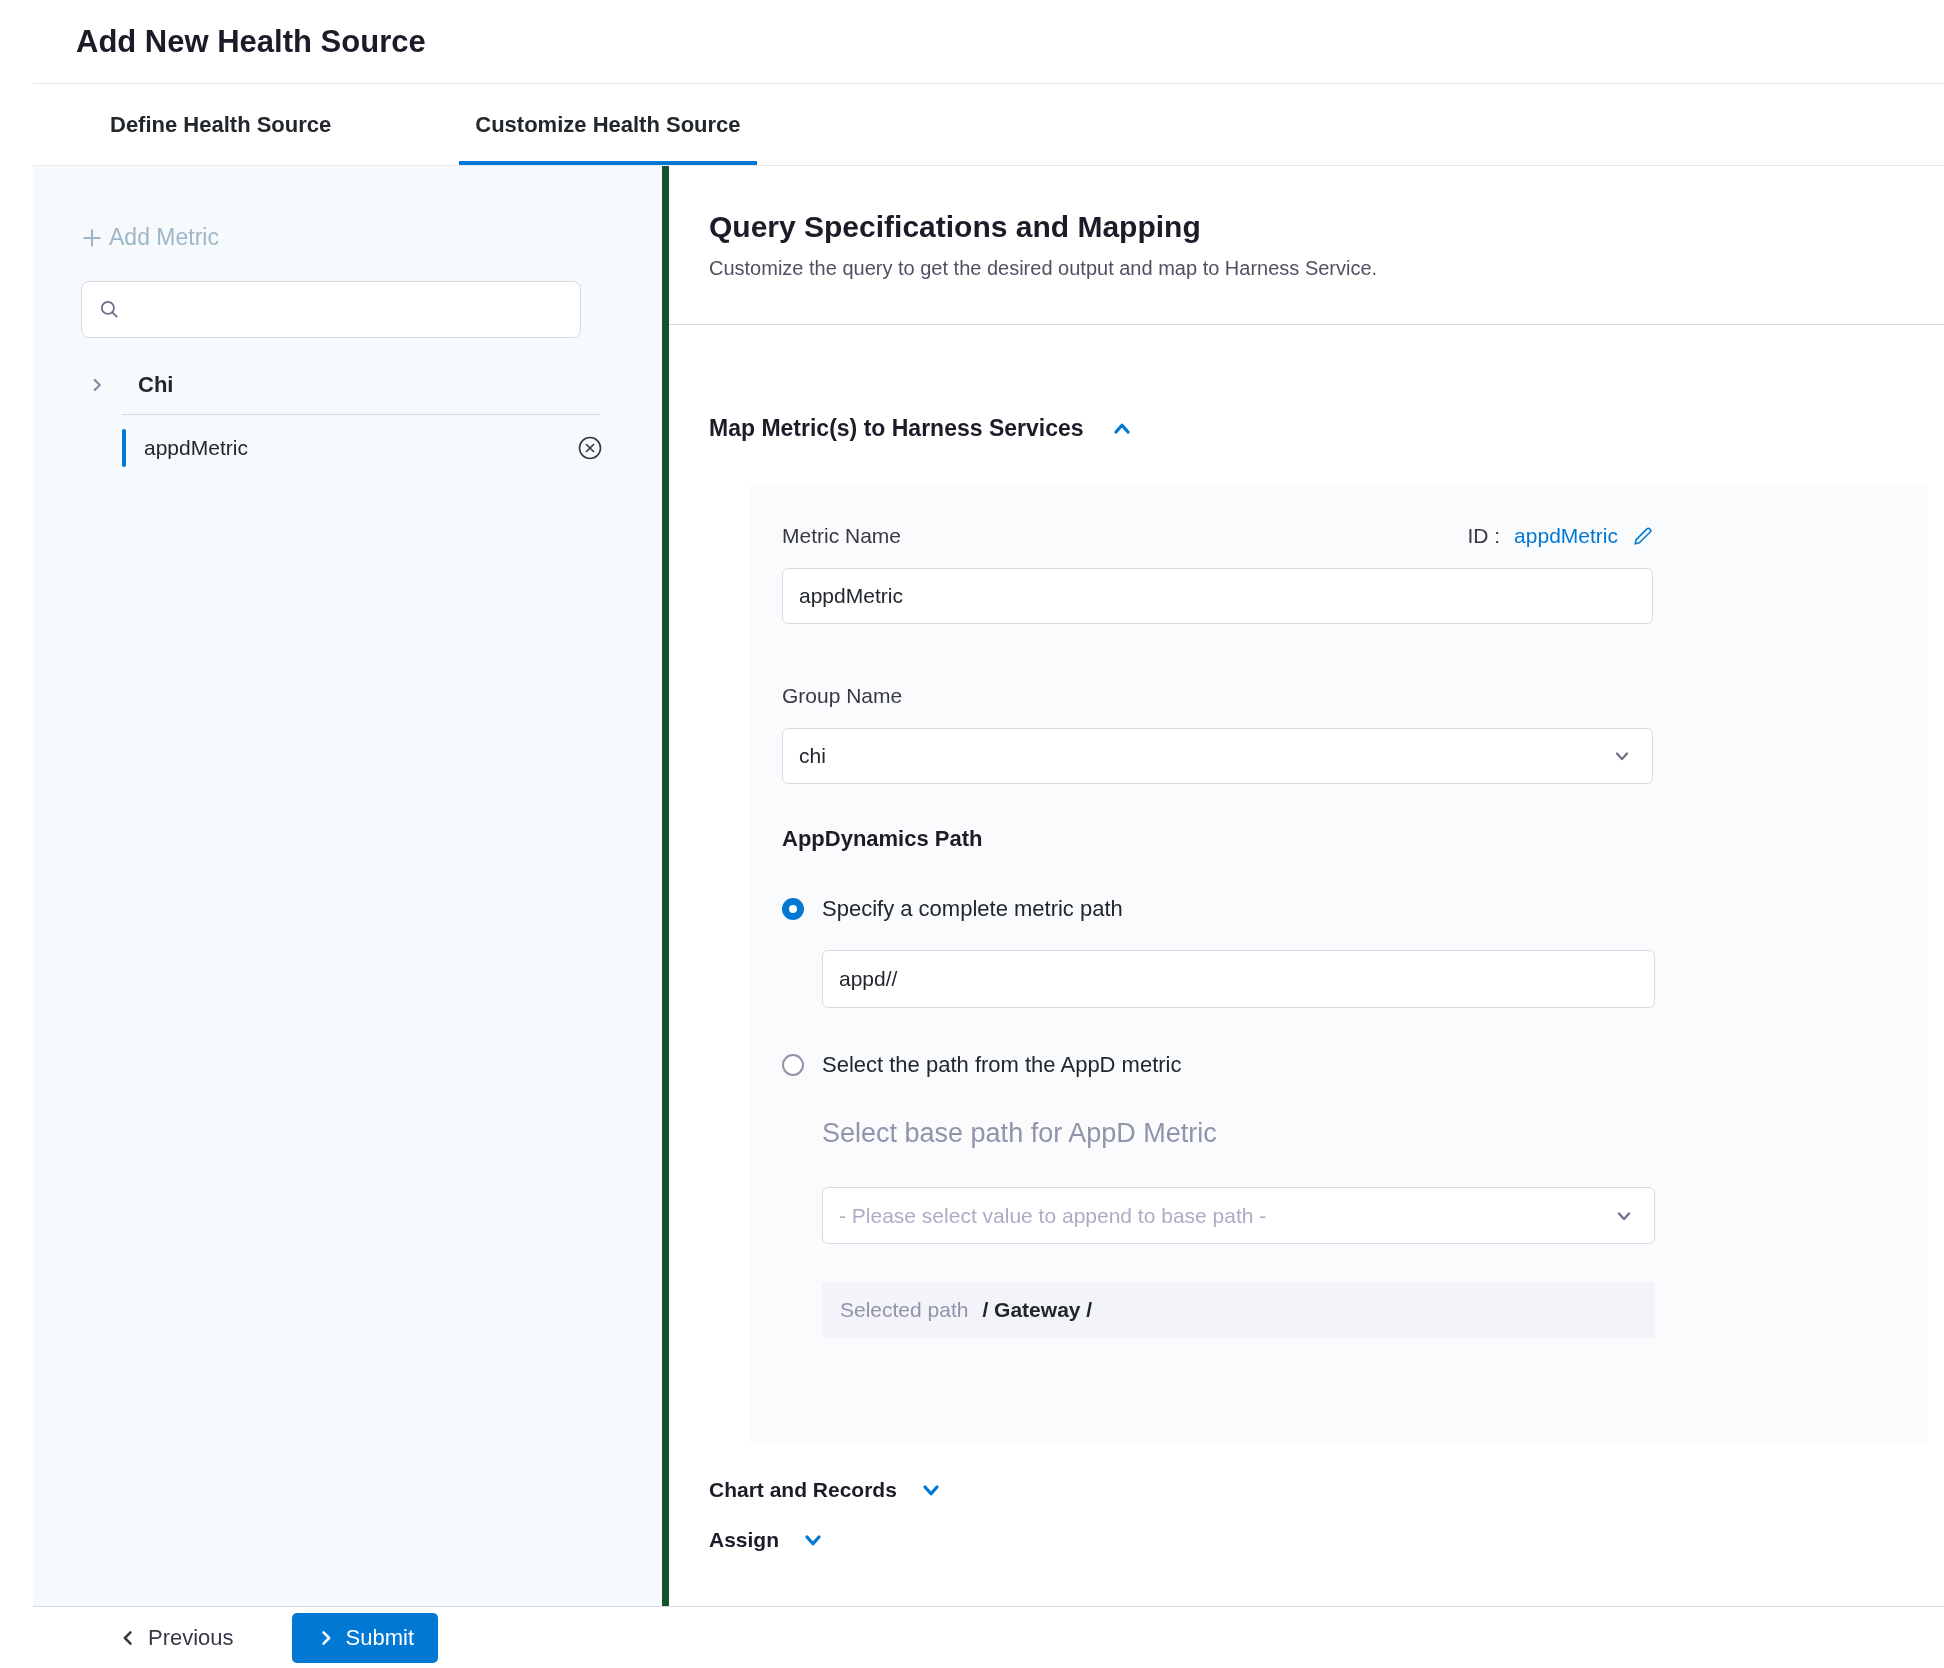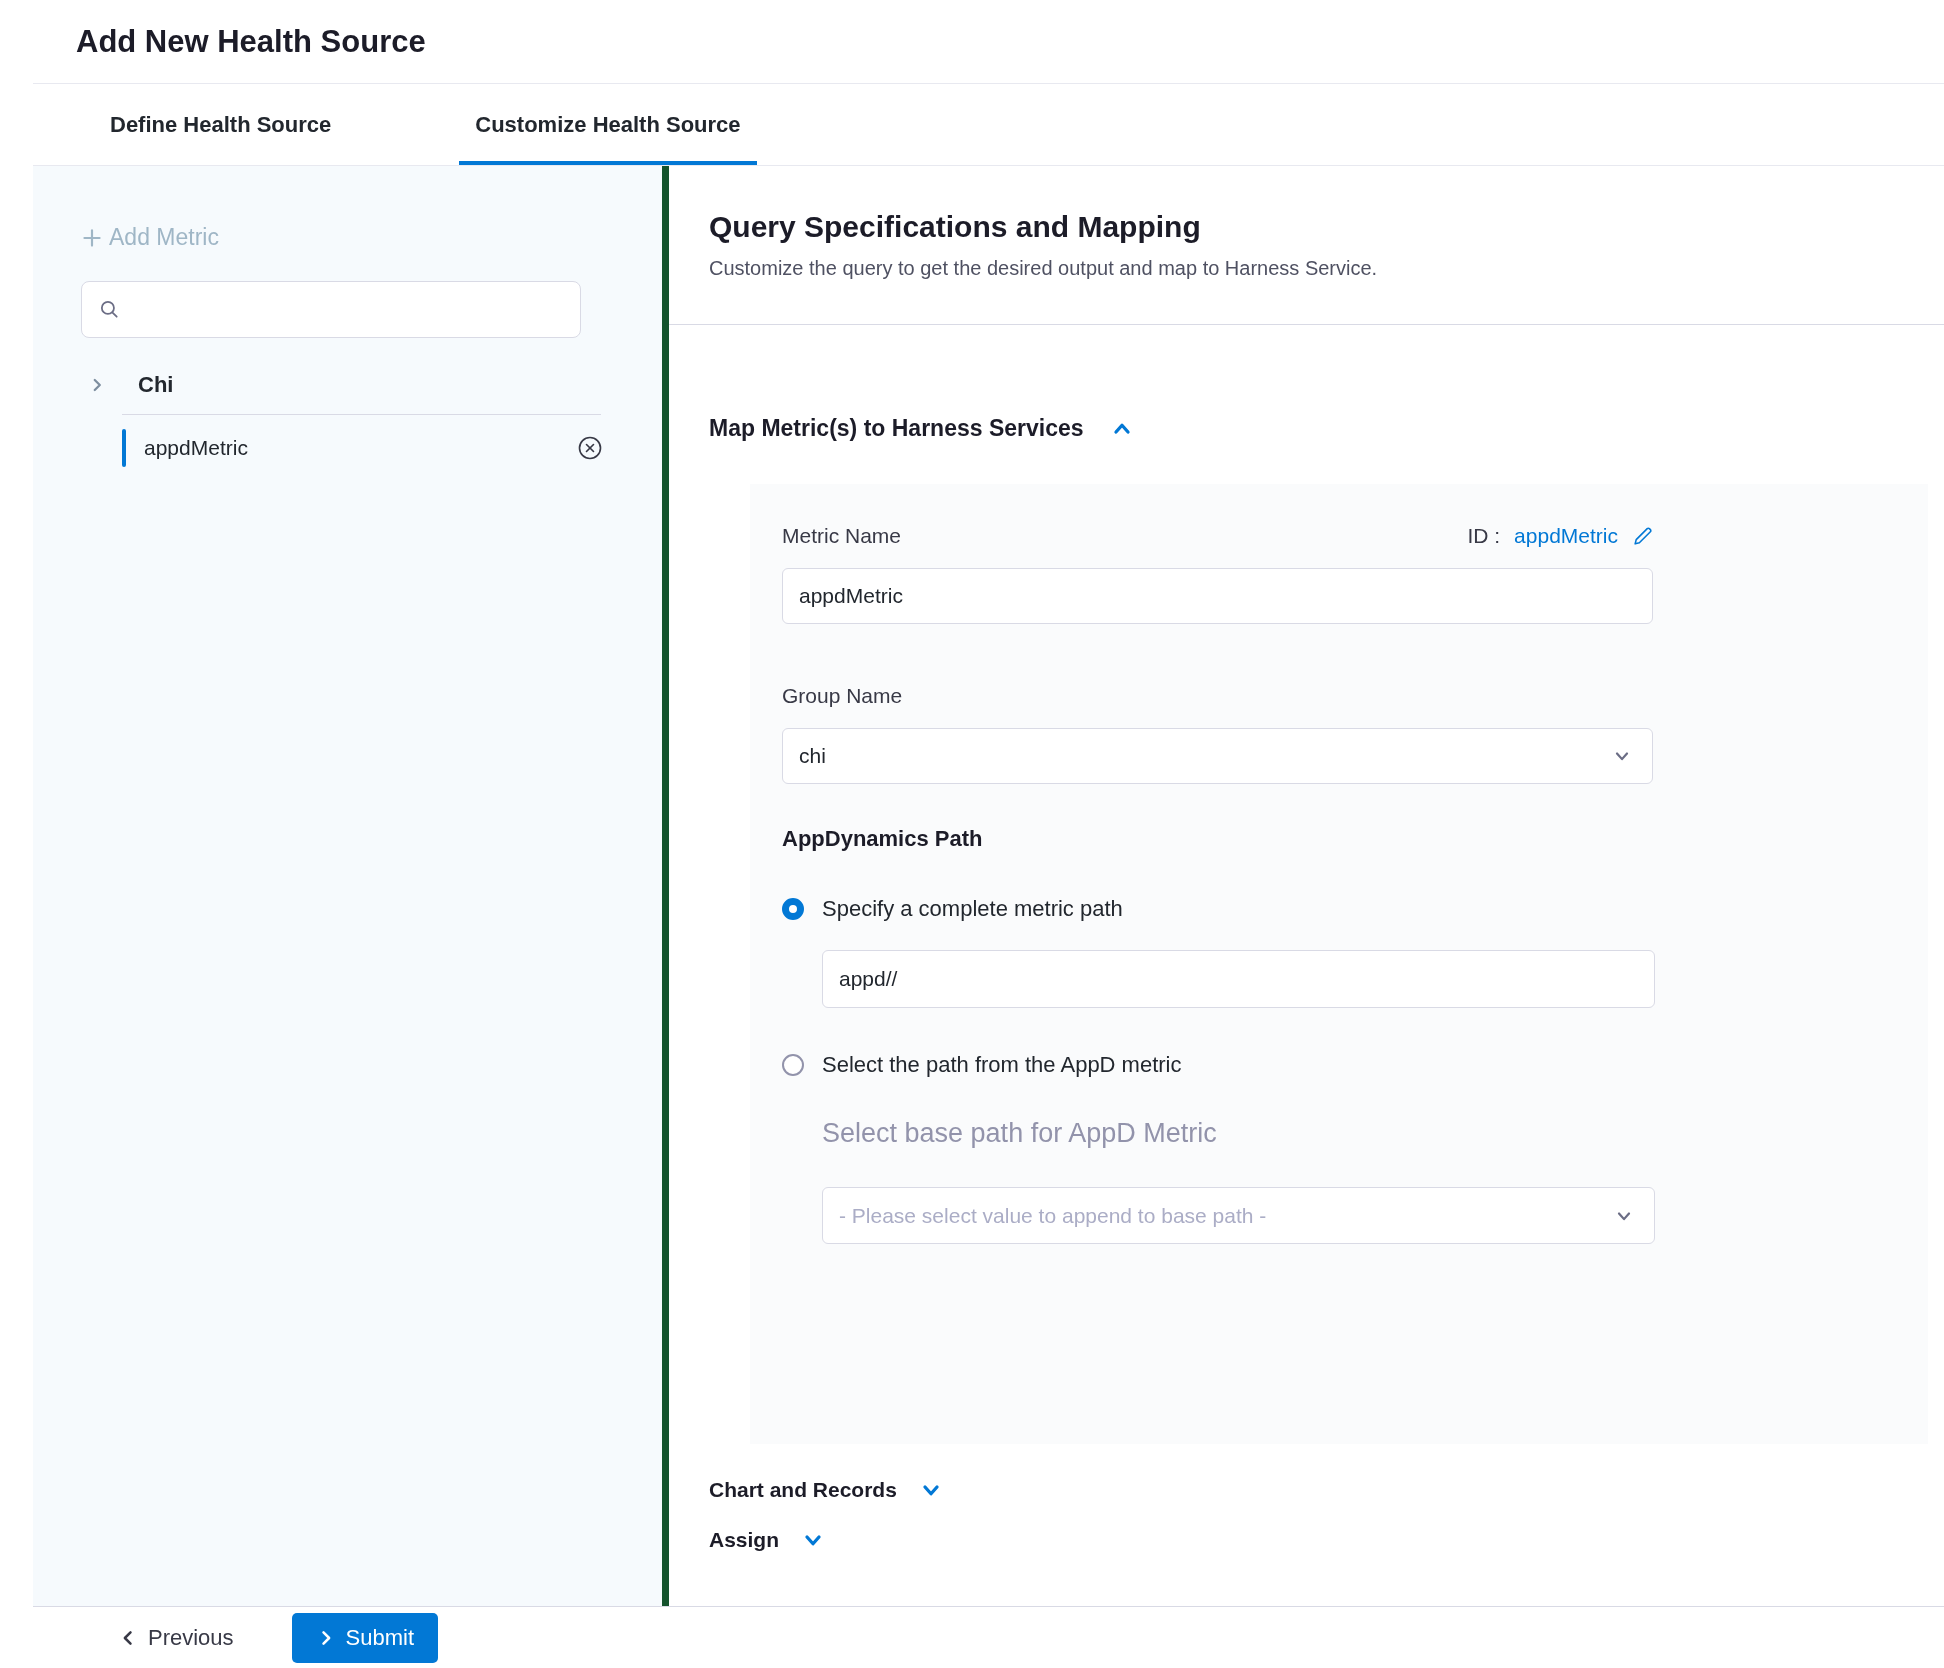--- a/index.html
+++ b/index.html
@@ -195,20 +195,24 @@
 
         <div class="select sm">
           <span class="placeholder">- Please select value to append to base path -</span>
           <span style="display:flex;">
             <svg width="20" height="20" viewBox="0 0 16 16">
                 <polyline points="4,6 8,10.5 12,6" fill="none" stroke="#6b6d85" stroke-width="1.8" stroke-linecap="round" stroke-linejoin="round"></polyline>
               </svg>
           </span>
         </div>
 
+        <div class="path-bar">
+          <span class="pl">Selected path</span>
+          <span class="pv">/ Gateway /</span>
+        </div>
 
       </div>
 
       <div class="collapse-row">
         <span class="t">Chart and Records</span>
         <span style="display:flex;">
           <svg width="24" height="24" viewBox="0 0 16 16">
               <polyline points="4,6 8,10.5 12,6" fill="none" stroke="#0278d5" stroke-width="2.2" stroke-linecap="round" stroke-linejoin="round"></polyline>
             </svg>
         </span>

